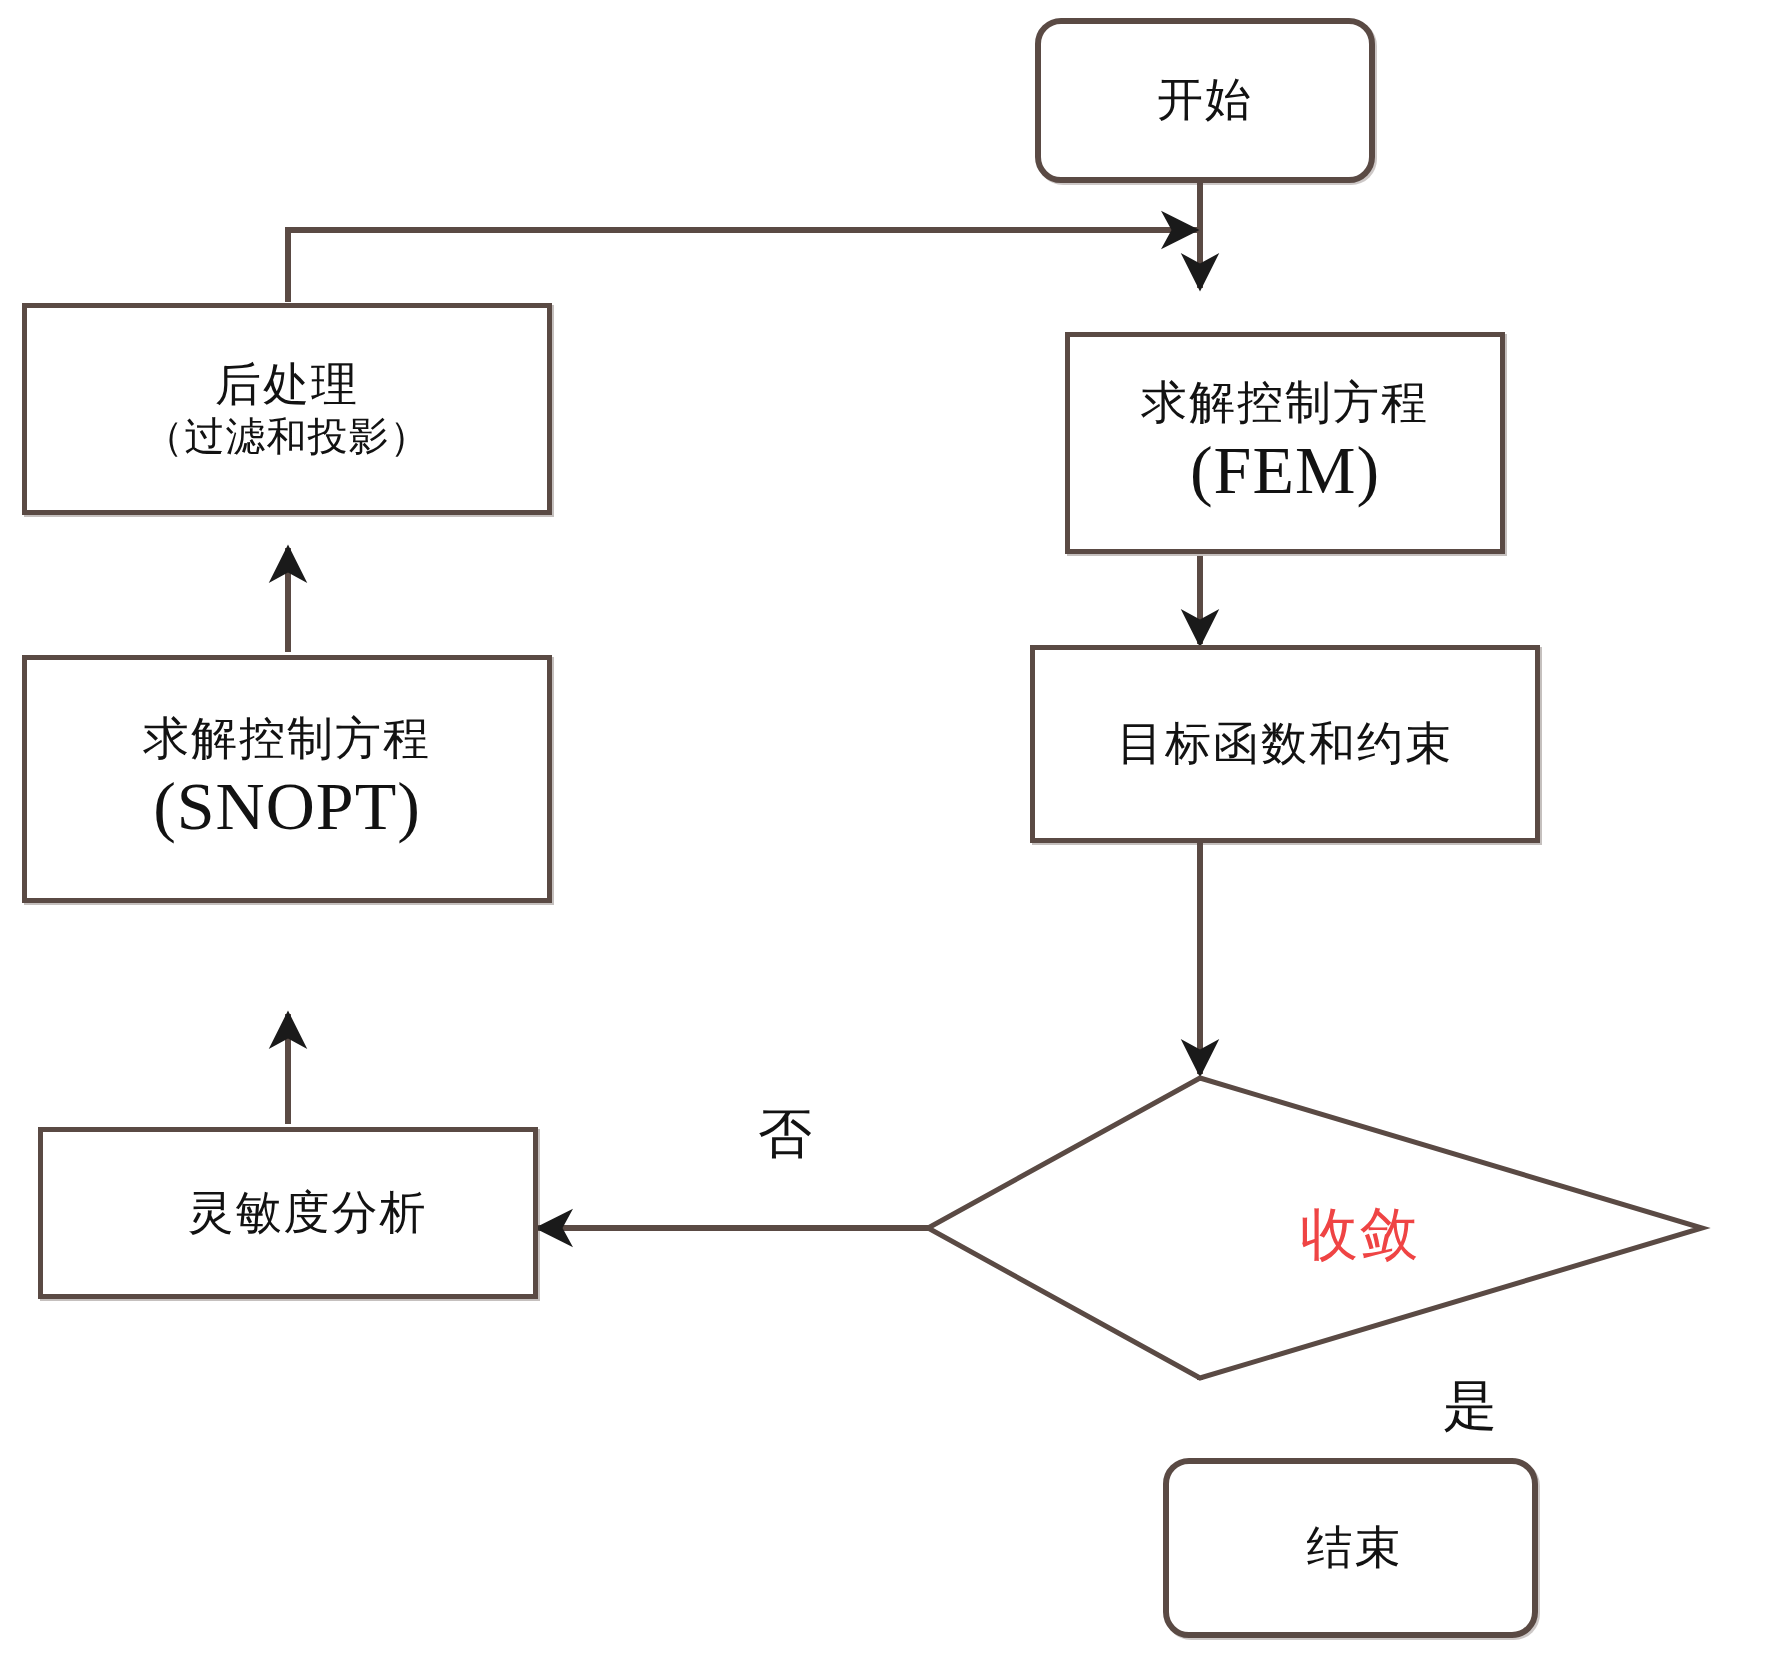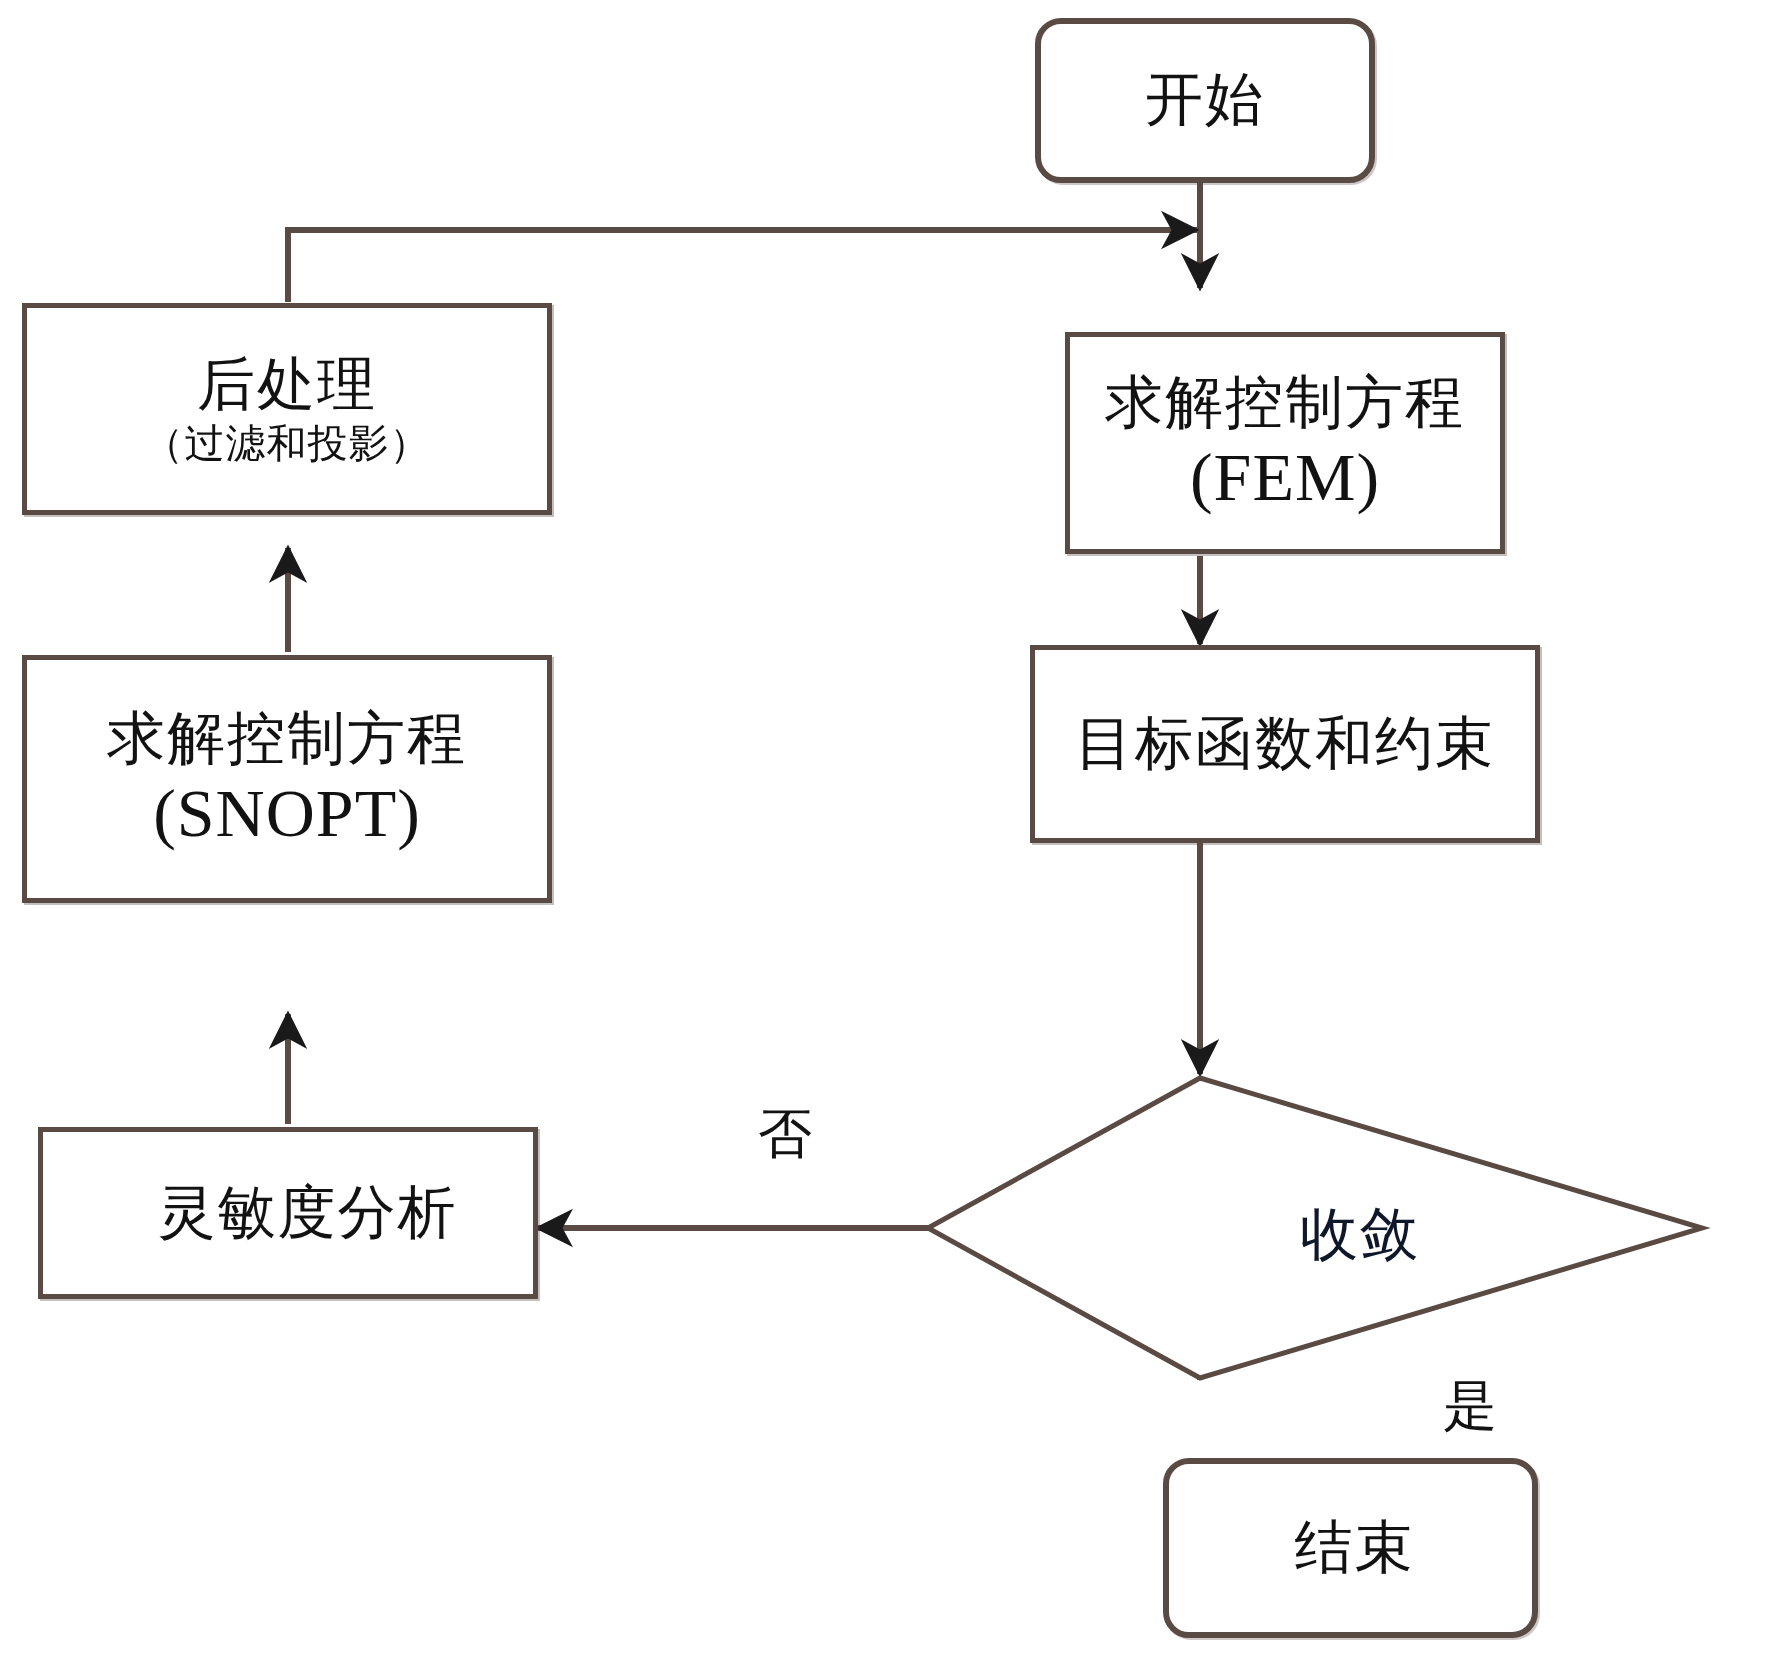--- a/index.html
+++ b/index.html
@@ -33,33 +33,33 @@
   }
   .round {
     border: 6px solid #5a4a44;
     border-radius: 26px;
     box-shadow: 2px 2px 0 0 rgba(90,74,68,0.30);
   }
   .node .line {
     display: block;
     white-space: nowrap;
   }
-  .cjk { font-size: 58px; letter-spacing: 2px; }
+  .cjk { font-size: 46px; letter-spacing: 2px; }
   .cjk-sm { font-size: 40px; letter-spacing: 1px; }
   .latin { font-size: 68px; letter-spacing: 1px; }
   .edge-label {
     position: absolute;
     font-size: 54px;
     color: #121212;
     white-space: nowrap;
   }
   .diamond-label {
     position: absolute;
     font-size: 58px;
-    color: #0f172a;
+    color: #ef4444;
     white-space: nowrap;
     letter-spacing: 2px;
   }
   #wires {
     position: absolute;
     left: 0; top: 0;
     width: 1772px;
     height: 1669px;
     pointer-events: none;
   }

